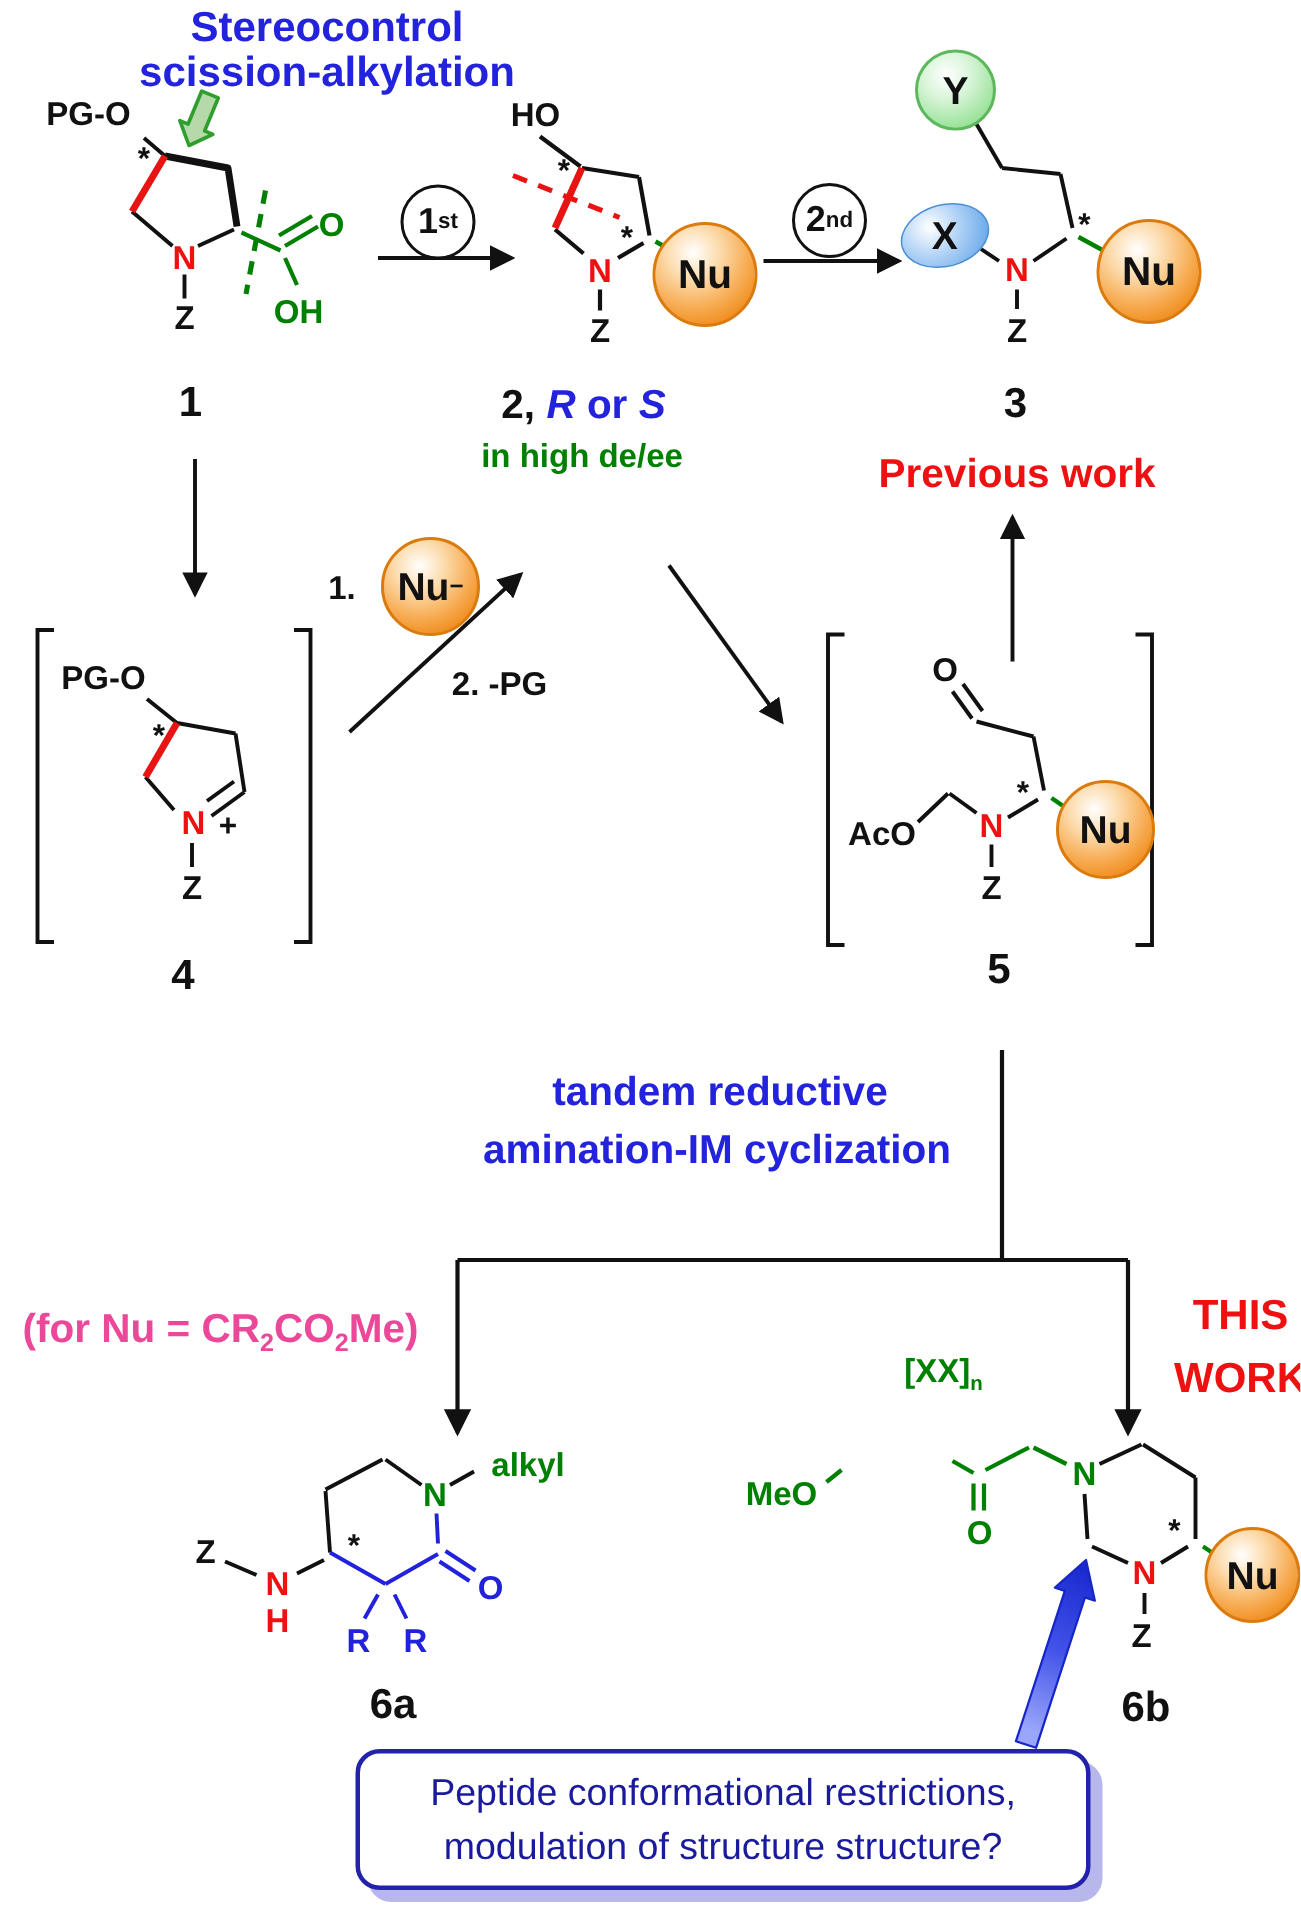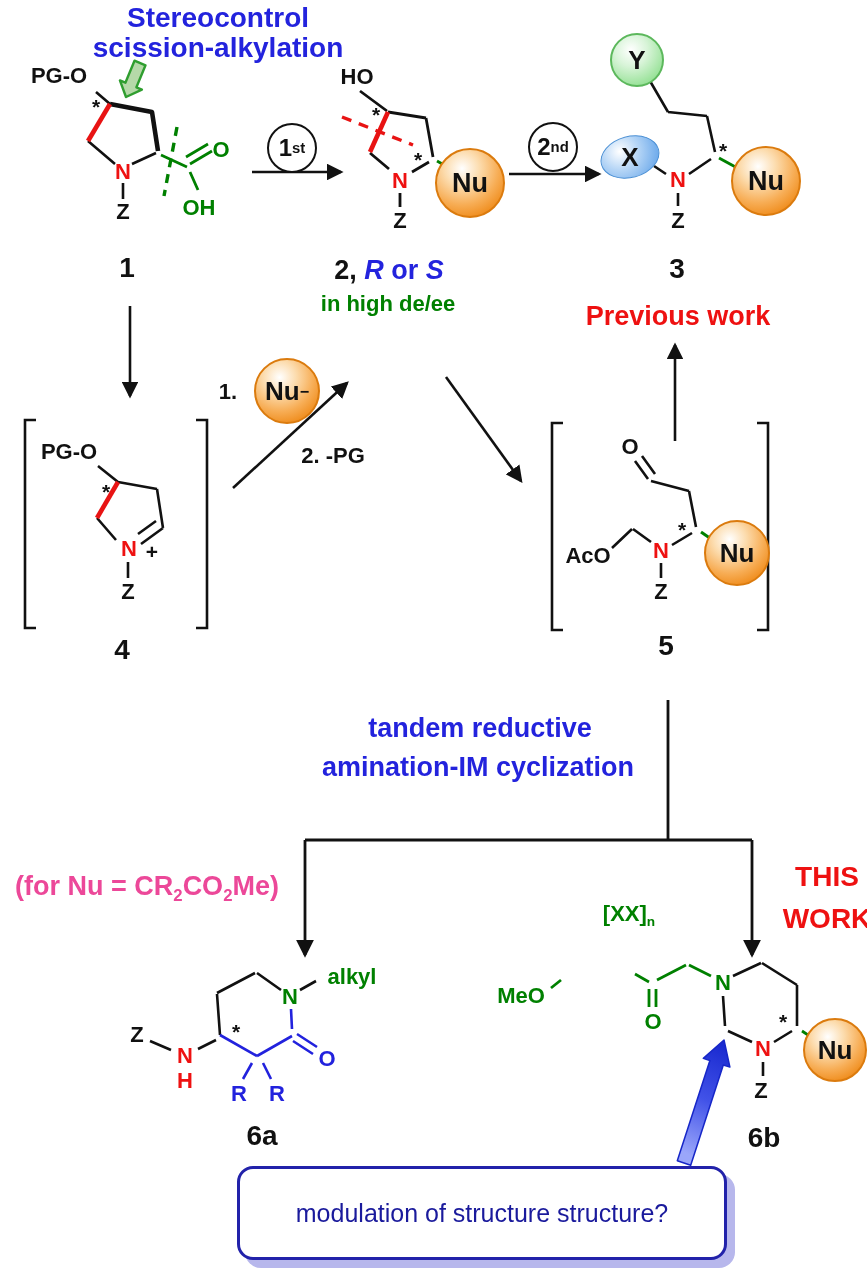--- a/index.html
+++ b/index.html
@@ -208,16 +208,17 @@
   </div>
   <div class="lbl s26 c-grn" style="left:653px;top:1022px;">O</div>
   <div class="lbl s26 c-grn" style="left:723px;top:983px;">N</div>
   <div class="lbl s26 c-red" style="left:763px;top:1049px;">N</div>
   <div class="lbl s26" style="left:761px;top:1091px;">Z</div>
   <div class="lbl s21" style="left:783px;top:1021px;">*</div>
   <div class="lbl s28" style="left:764px;top:1138px;">6b</div>
 
   <div id="qbox-shadow"></div>
   <div id="qbox">
+    <span>Peptide conformational restrictions,</span>
     <span>modulation of structure structure?</span>
   </div>
 
 </div>
 
 </body></html>

